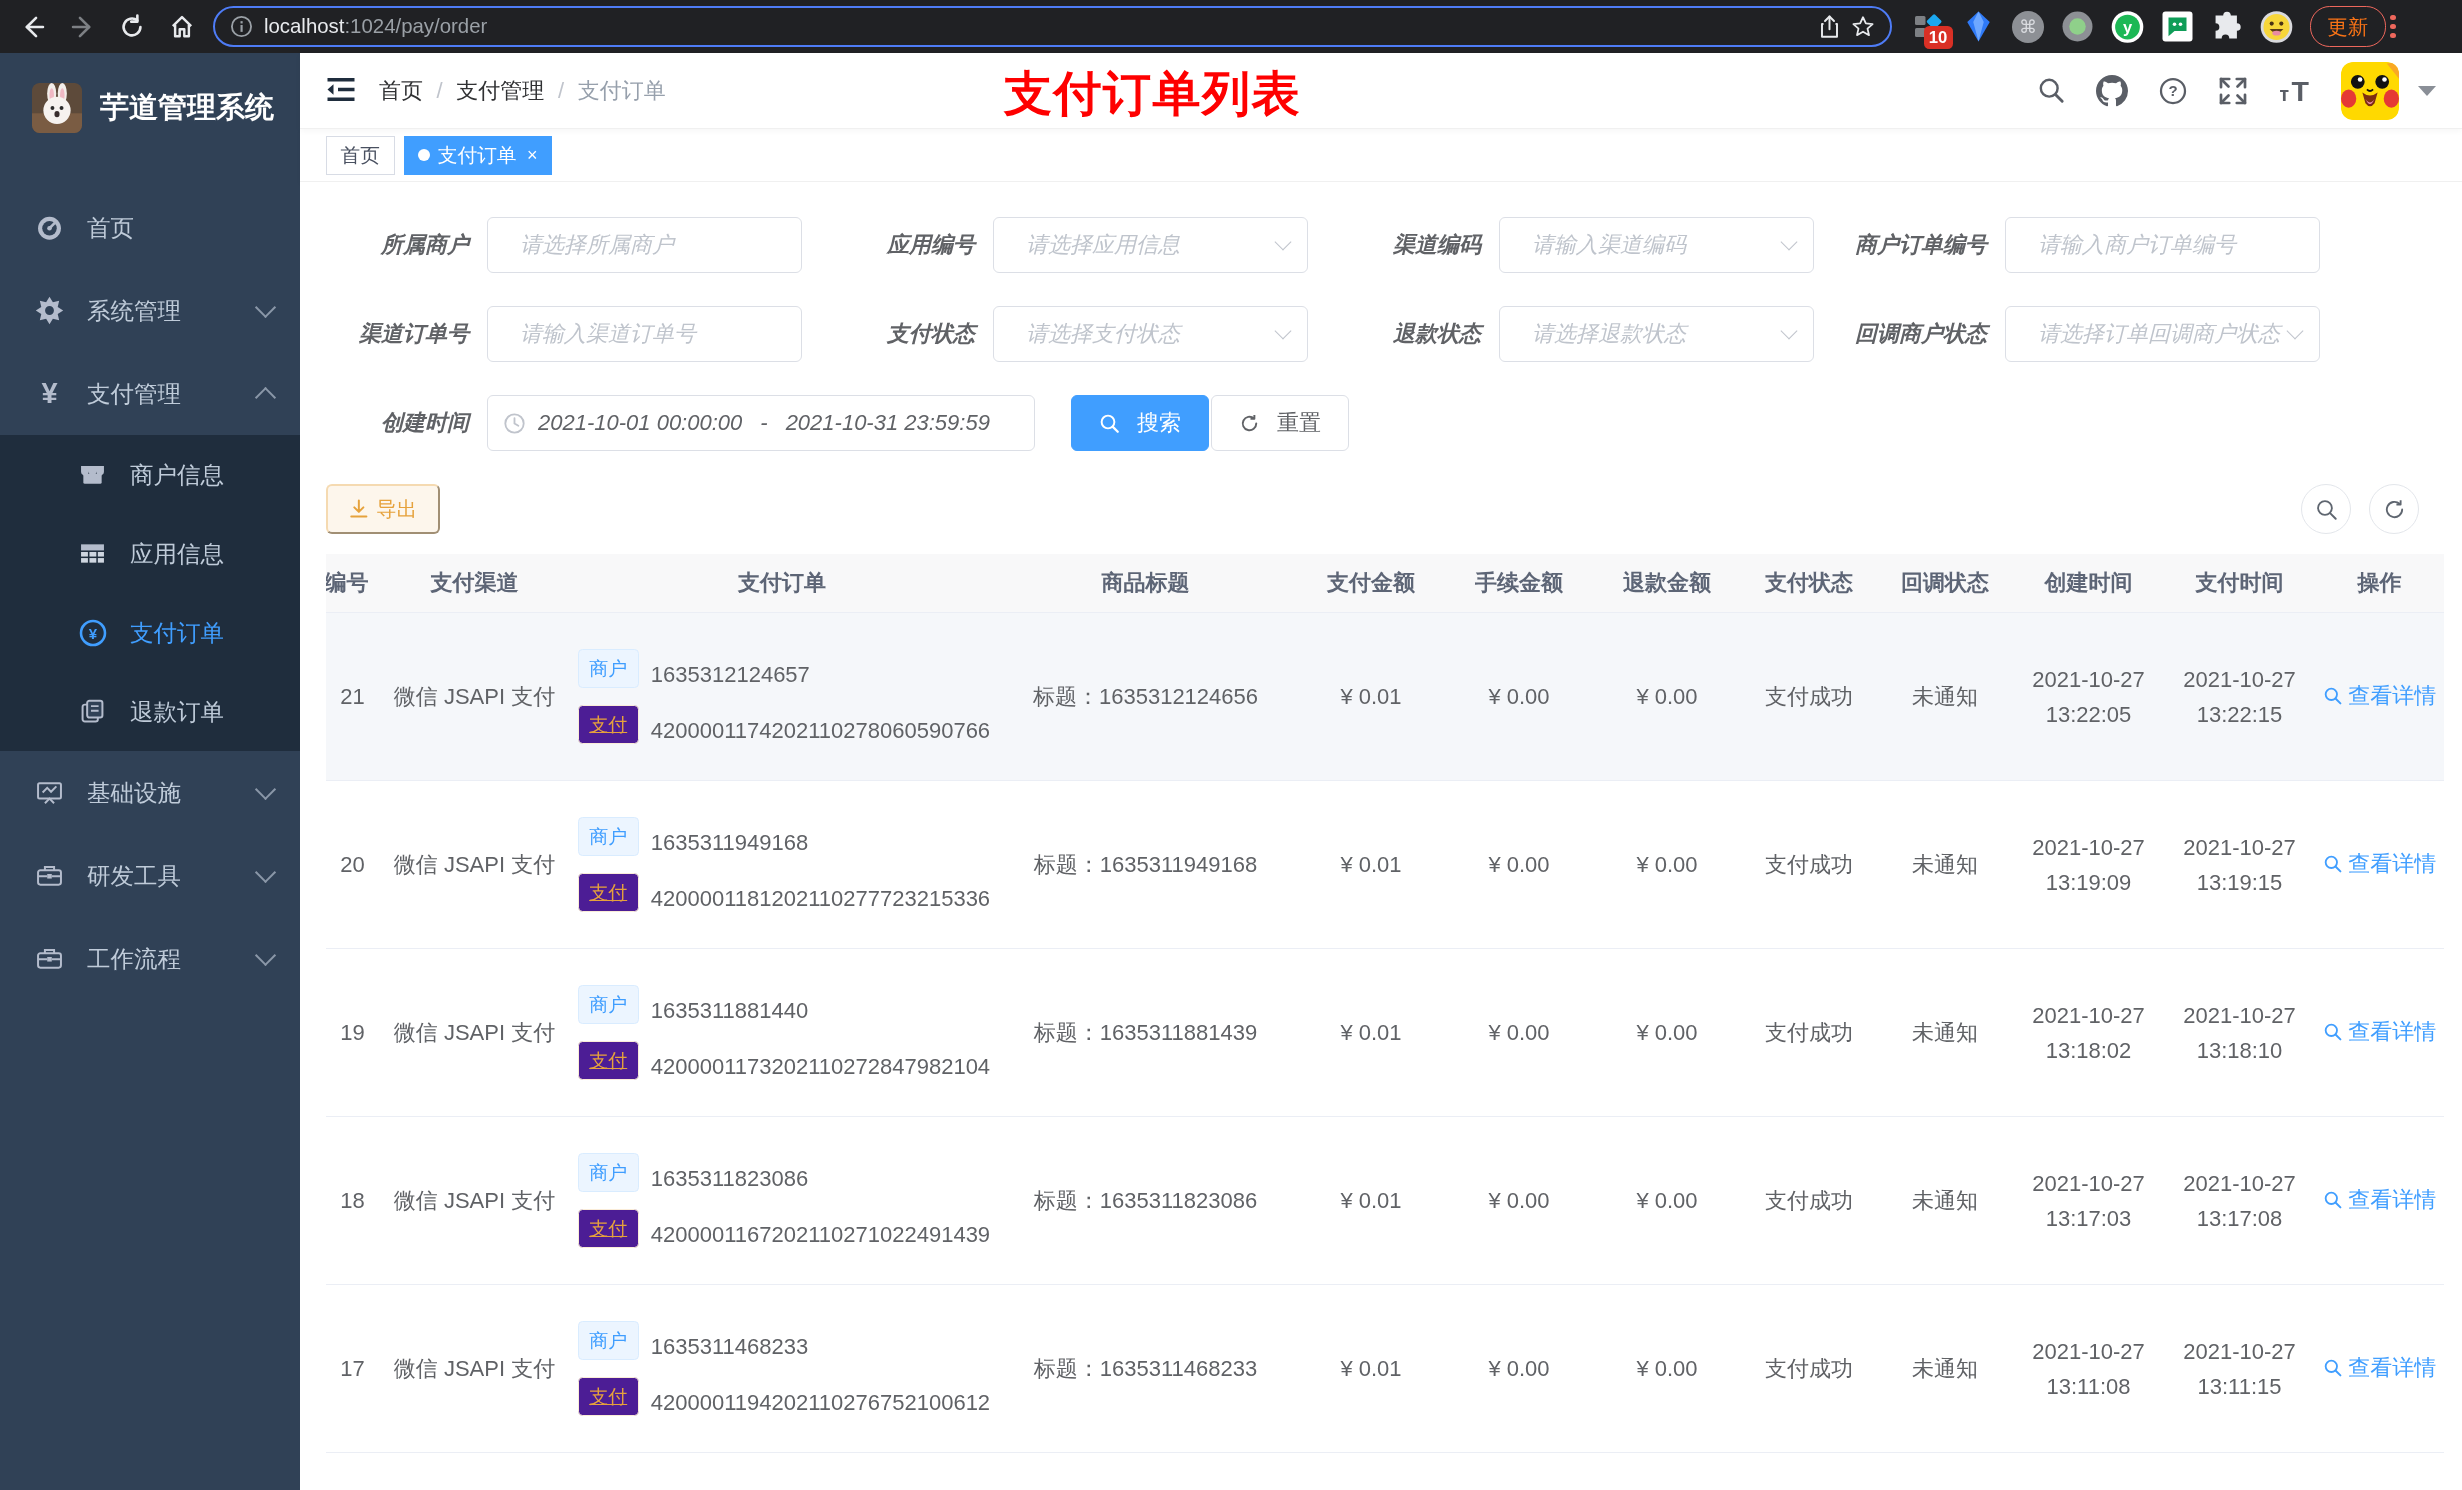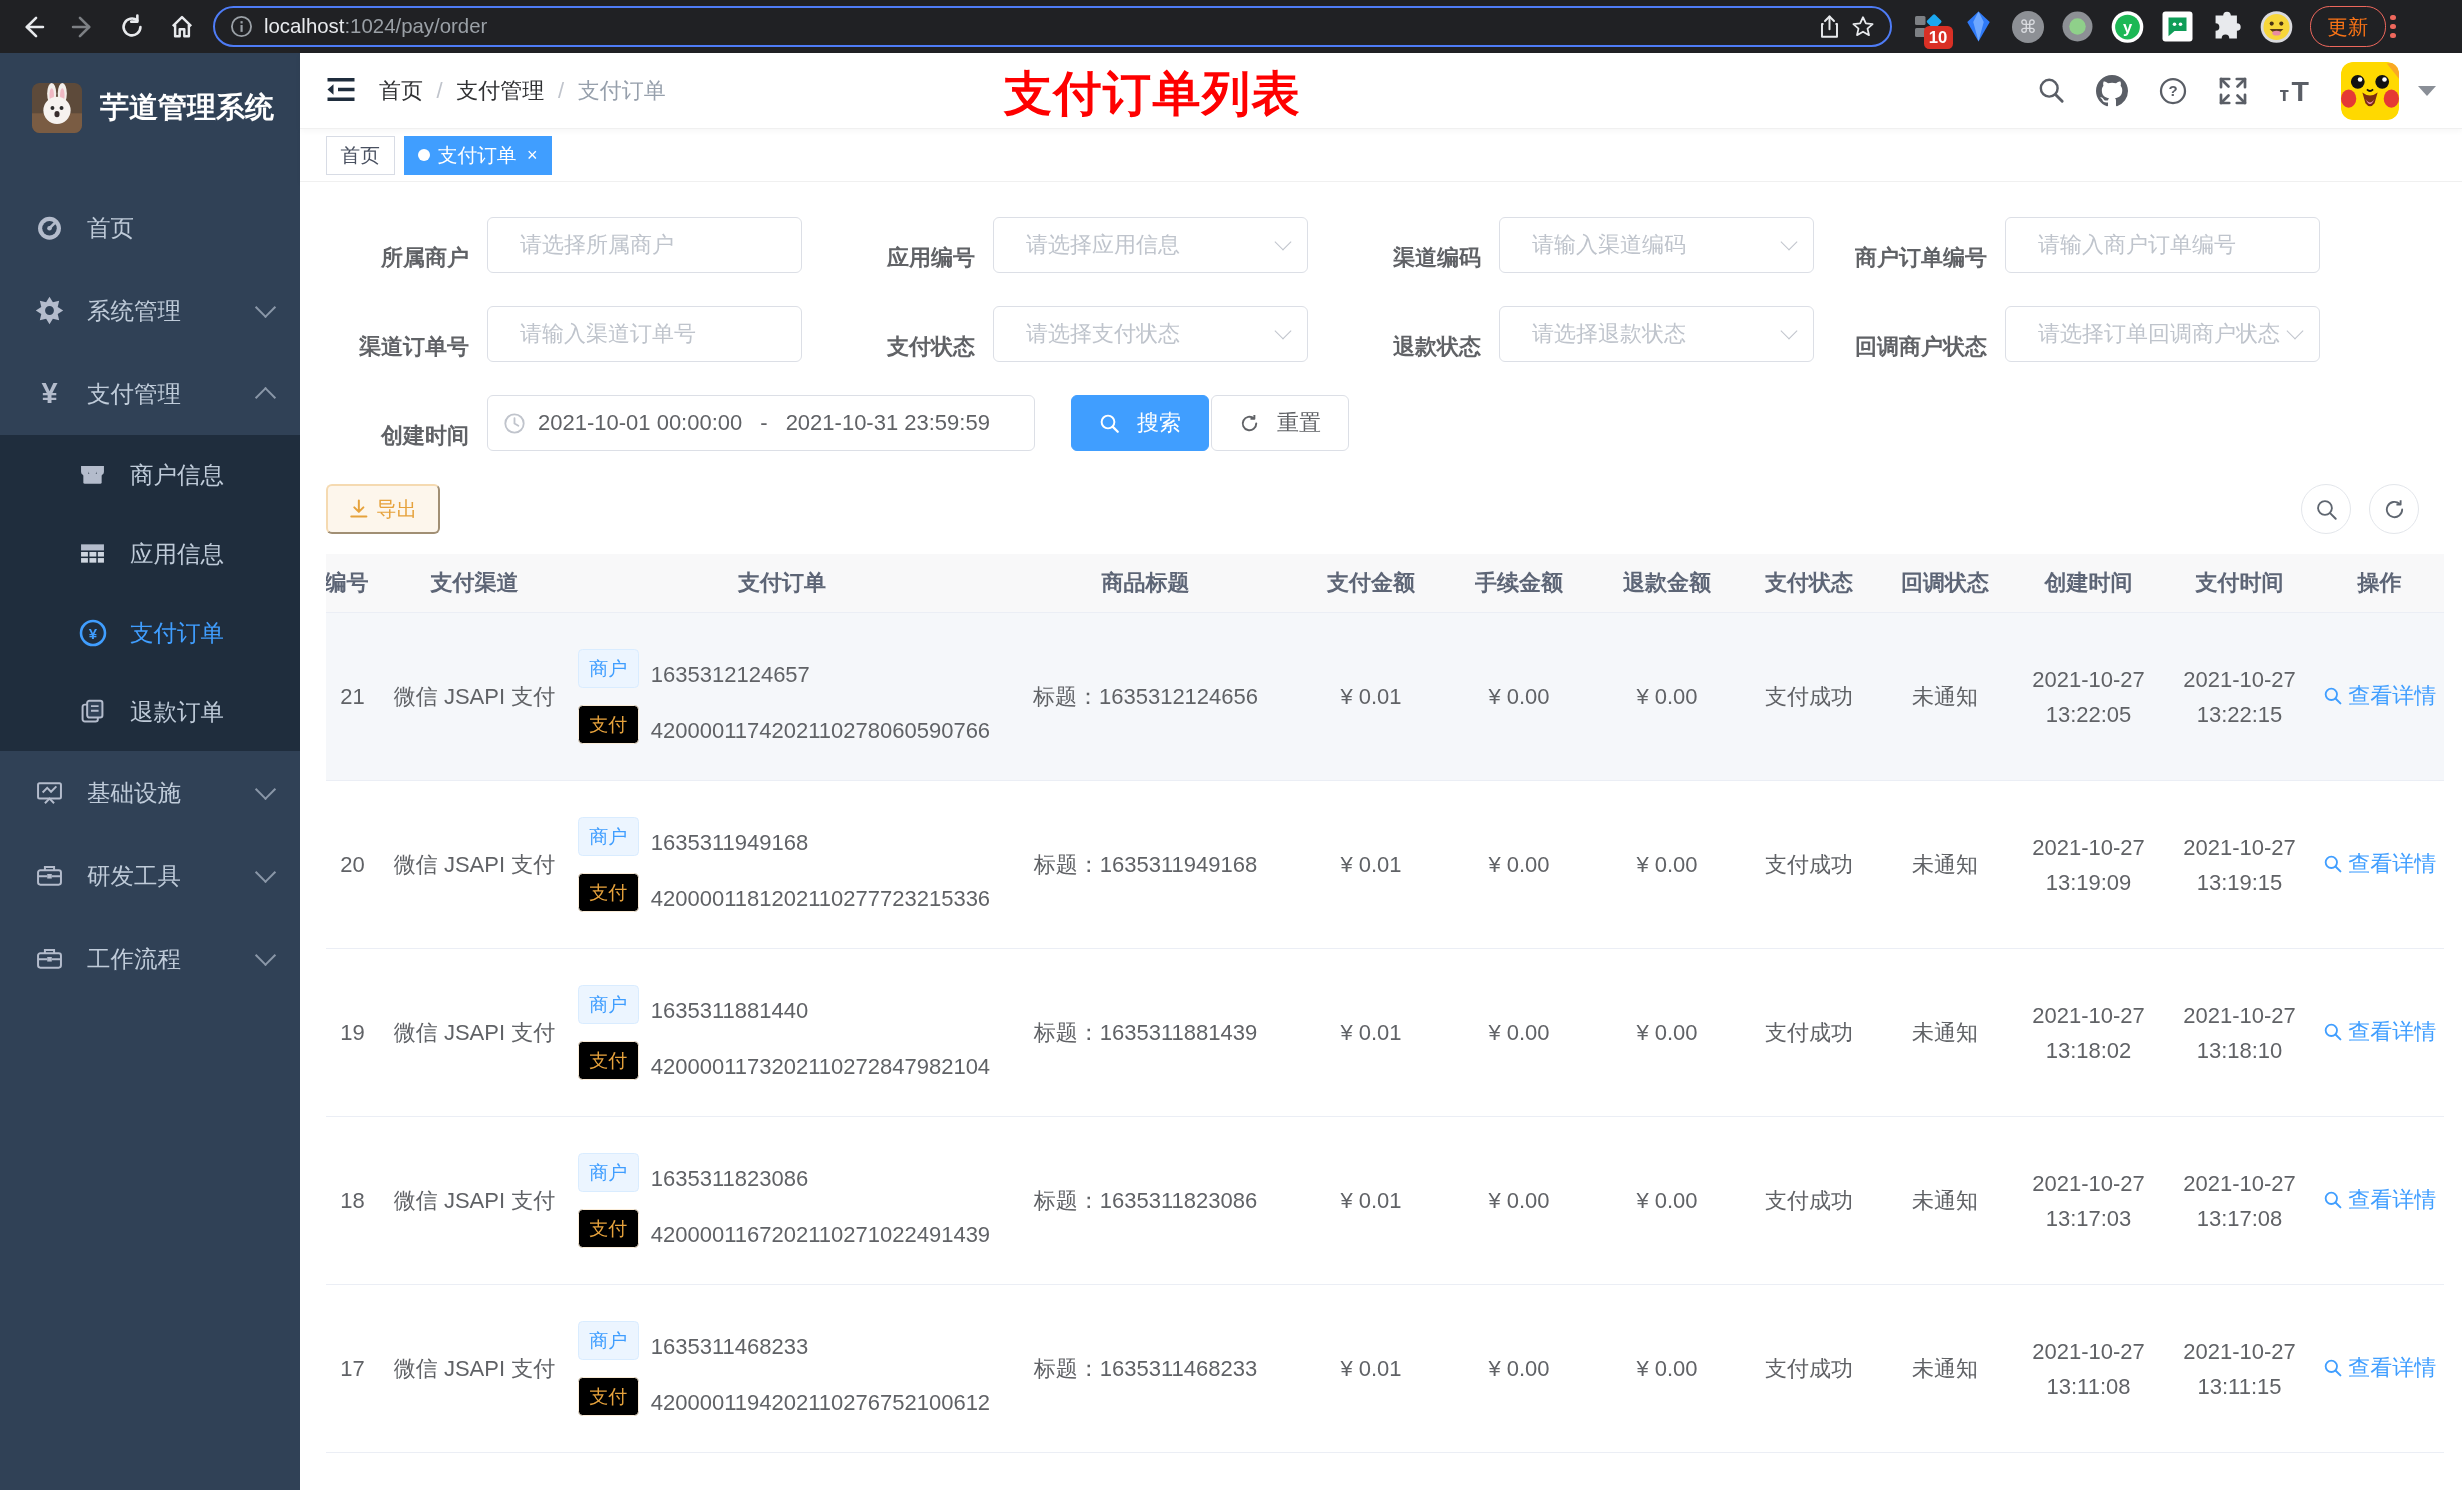--- a/index.html
+++ b/index.html
@@ -57,21 +57,21 @@
   
   .tags-bar { height:53px; display:flex; align-items:center; gap:9px; padding:0 26px; background:#fff; border-bottom:1.5px solid #f0f0f0; box-shadow:0 2.3px 4.5px rgba(0,0,0,.04); }
   .tag { display:flex; align-items:center; gap:7.6px; height:39px; padding:0 13.6px; border:1.5px solid #d8dce5; background:#fff; color:#495060; font-size:19.7px; cursor:pointer; }
   .tag.active { background:#409eff; border-color:#409eff; color:#fff; }
   .tag .dot { width:12px; height:12px; border-radius:50%; background:#fff; }
   .tag .close { font-size:18px; margin-left:3px; }
 
   
   .content { flex:1; padding:35px 26px 0 26px; overflow:hidden; background:#fff; }
   .f-row { display:flex; margin-bottom:33px; }
-  .f-item { display:flex; align-items:flex-end; width:506px; flex-shrink:0; }
+  .f-item { display:flex; align-items:center; width:506px; flex-shrink:0;font-style:italic; }
   .f-label { width:161px; text-align:right; font-size:22px; color:#606266; padding-right:18px; flex-shrink:0; font-weight:bold; }
   .f-field { position:relative; width:315px; height:56px; border:1.5px solid #dcdfe6; border-radius:6px; background:#fff; display:flex; align-items:center; padding:0 18px; }
   .f-field .ph { color:#bfc4cc; font-size:22px; white-space:nowrap; overflow:hidden; flex:1;margin-left:14px; }
   .f-field .sel-caret { width:12px; height:12px; border-right:1.5px solid #c0c4cc; border-bottom:1.5px solid #c0c4cc; transform:rotate(45deg); margin-top:-6px; flex-shrink:0; }
   .date-field { width:548px; height:56px; border:1.5px solid #dcdfe6; border-radius:6px; display:flex; align-items:center; padding:0 15px; gap:12px; }
   .date-field .dval { font-size:22px; color:#606266; white-space:nowrap; }
   .date-field .dsep { font-size:22px; color:#606266; margin:0 6px; }
   .btn { display:inline-flex; align-items:center; justify-content:center; gap:17px; height:56px; border-radius:6px; font-size:22px; cursor:pointer; border:1.5px solid #dcdfe6; background:#fff; color:#606266; padding:0 27px; }
   .btn-primary { background:#409eff; border-color:#409eff; color:#fff; }
   .btn-search { margin-left:36px; }
@@ -86,21 +86,21 @@
   table.grid th { height:59px; background:#f8f8f9; color:#5d6576; font-size:22px; font-weight:bold; border-bottom:1.5px solid #ebeef5; padding:0 7.6px; text-align:center; white-space:nowrap; overflow:hidden; }
   table.grid td { height:168px; border-bottom:1.5px solid #ebeef5; font-size:22px; color:#606266; padding:0 7.6px; text-align:center; vertical-align:middle; overflow:hidden; white-space:nowrap; }
   tr.hover td { background:#f5f7fa; }
   th.c-id, td.c-id { text-align:left; padding-left:0; }
   th.c-id { text-indent:-12px; }
   td.c-order, th.c-order { text-align:left; }
   .order-lines { display:flex; flex-direction:column; gap:16.7px; align-items:flex-start; }
   .order-line { display:flex; align-items:flex-end; gap:12px; }
   .mini-tag { font-size:19px; line-height:1; padding:9px 10.6px; border-radius:4.5px; border:1.5px solid; }
   .tag-blue { background:#ecf5ff; border-color:#d9ecff; color:#409eff; }
-  .tag-yellow { background:#000000; border-color:#faecd8; color:#e6a23c; }
+  .tag-yellow { background:#4c1d95; border-color:#faecd8; color:#e6a23c;text-decoration:underline; }
   .two-line { line-height:35px; }
   .link-detail { color:#409eff; cursor:pointer; display:inline-flex; align-items:center; gap:6px; font-size:22px; }
 </style>
 </head>
 <body>
 
 <div class="screen">
 
   <div class="browser-bar">
     <div class="b-nav">

